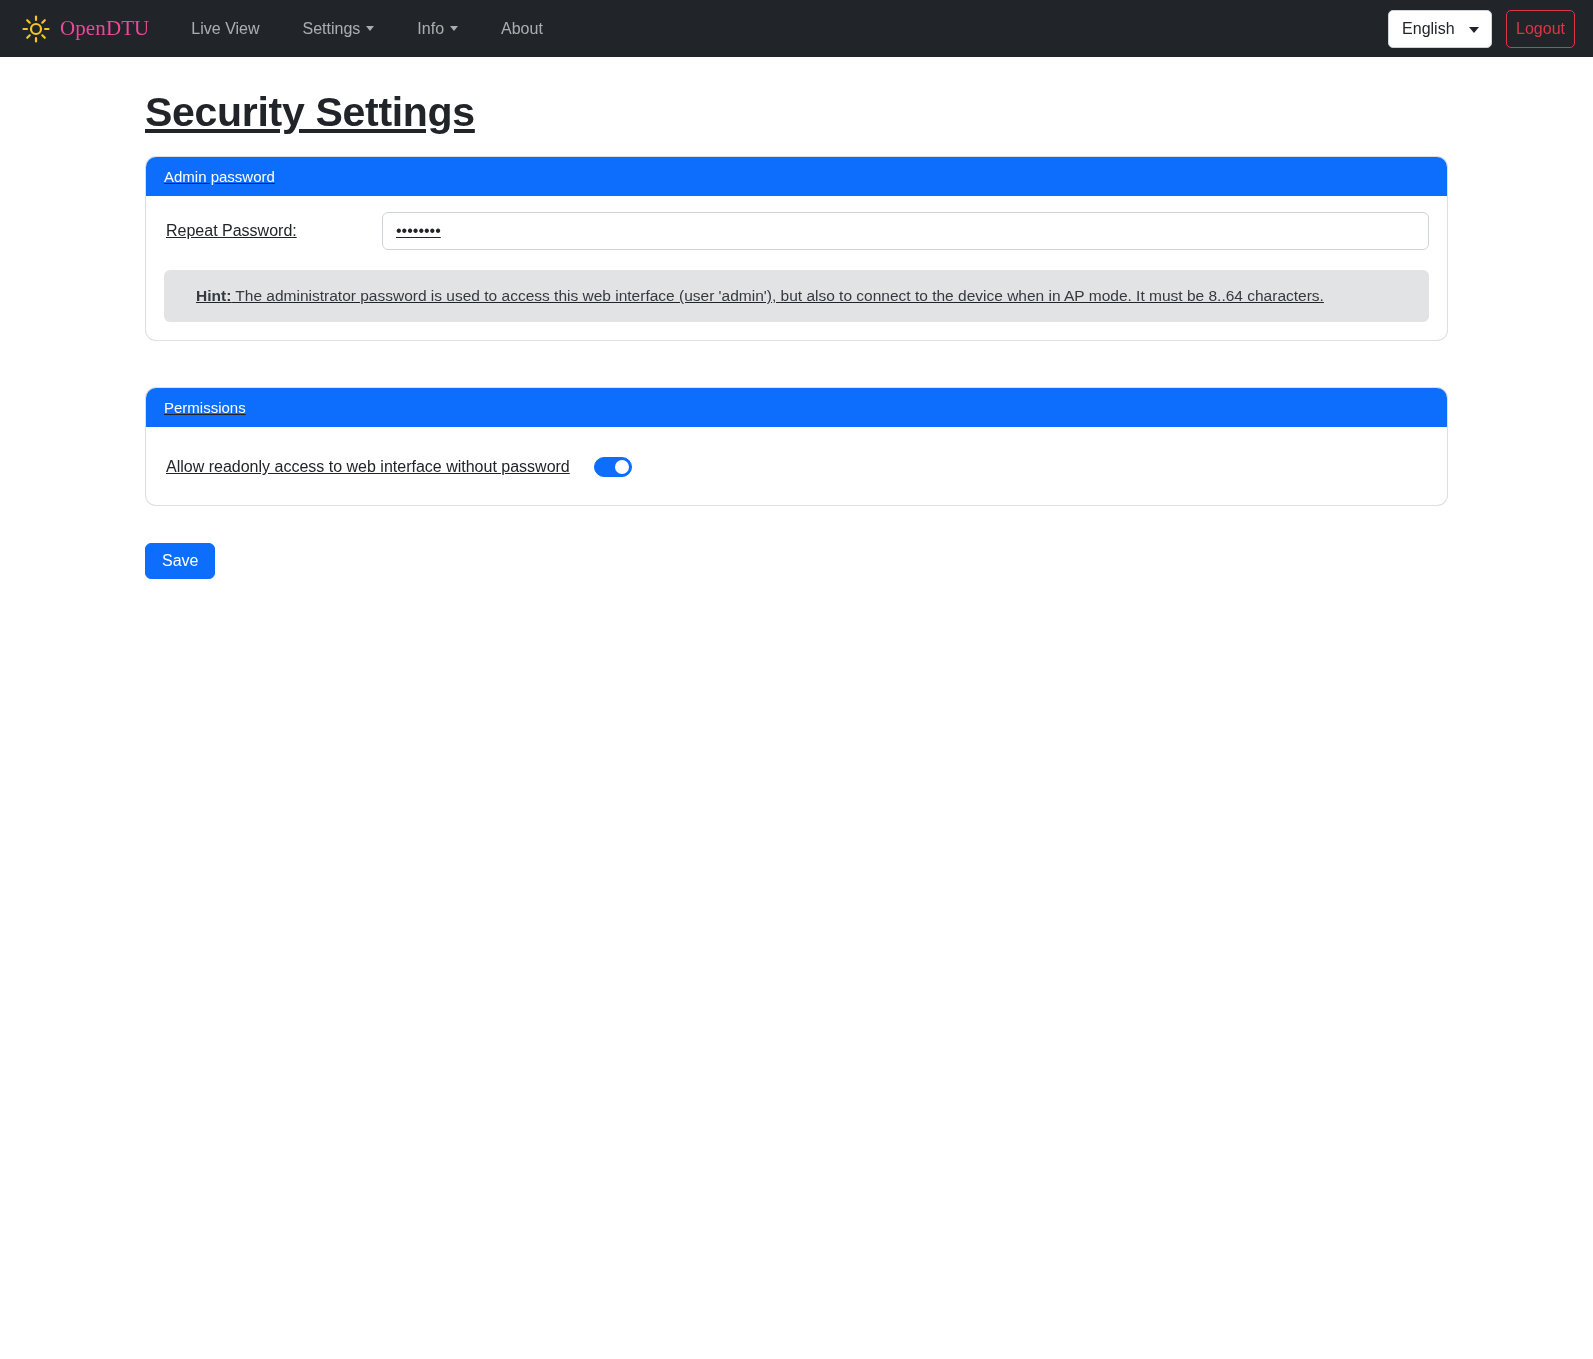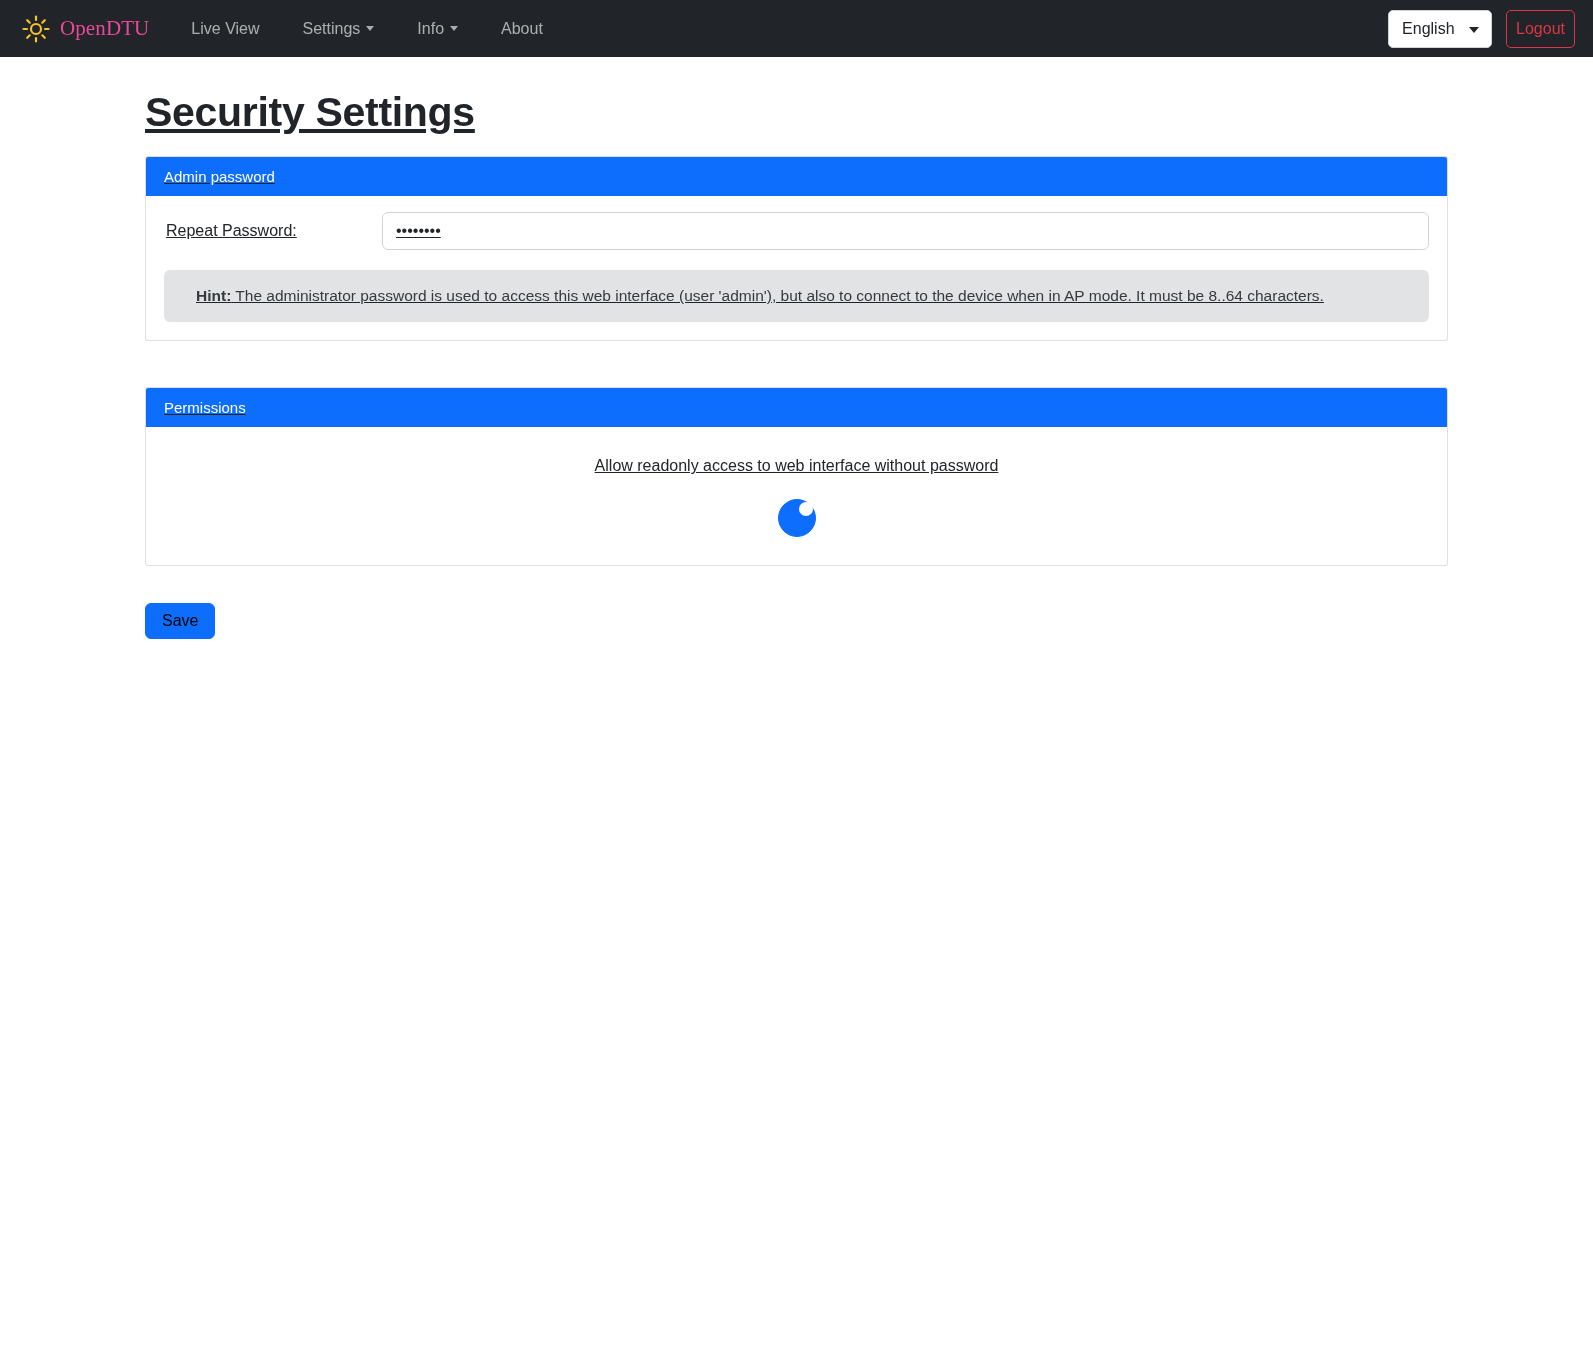--- a/index.html
+++ b/index.html
@@ -104,21 +104,21 @@
   }
   .page-title {
     font-size: 41px;
     font-weight: bold;
     margin: 32px 0 20px 0;
     letter-spacing: -.3px;
   }
 
   .card {
     border: 1px solid rgba(0,0,0,.125);
-    border-radius: 3px;
+    border-radius: 11px;
     background: #fff;
     overflow: hidden;
     margin-bottom: 46px;
   }
   .card-header {
     background: #0d6efd;
     color: #fff;
     font-size: 15px;
     padding: 11px 18px;
   }
@@ -161,21 +161,20 @@
     margin-top: 20px;
     line-height: 1.3;
   }
   .hint b { font-weight: bold; }
 
   .perm-row {
     display: flex;
     align-items: center;
     gap: 24px;
     padding: 14px 2px 10px 2px;
-    flex-direction: column;
   }
   .perm-label { font-size: 16px; }
 
   .switch {
     position: relative;
     width: 38px;
     height: 20px;
     background: #0d6efd;
     border: 1px solid #0d6efd;
     border-radius: 999px;
@@ -189,21 +188,21 @@
     left: 20px;
     width: 14px;
     height: 14px;
     border-radius: 50%;
     background: #fff;
   }
 
   .btn-save {
     background: #0d6efd;
     border: 1px solid #0d6efd;
-    color: #000000;
+    color: #ffffff;
     font-size: 16px;
     font-family: "Liberation Sans", sans-serif;
     border-radius: 6px;
     padding: 8px 16px;
     cursor: pointer;
     margin-top: -30px;
   }
 </style>
 </head>
 <body>

